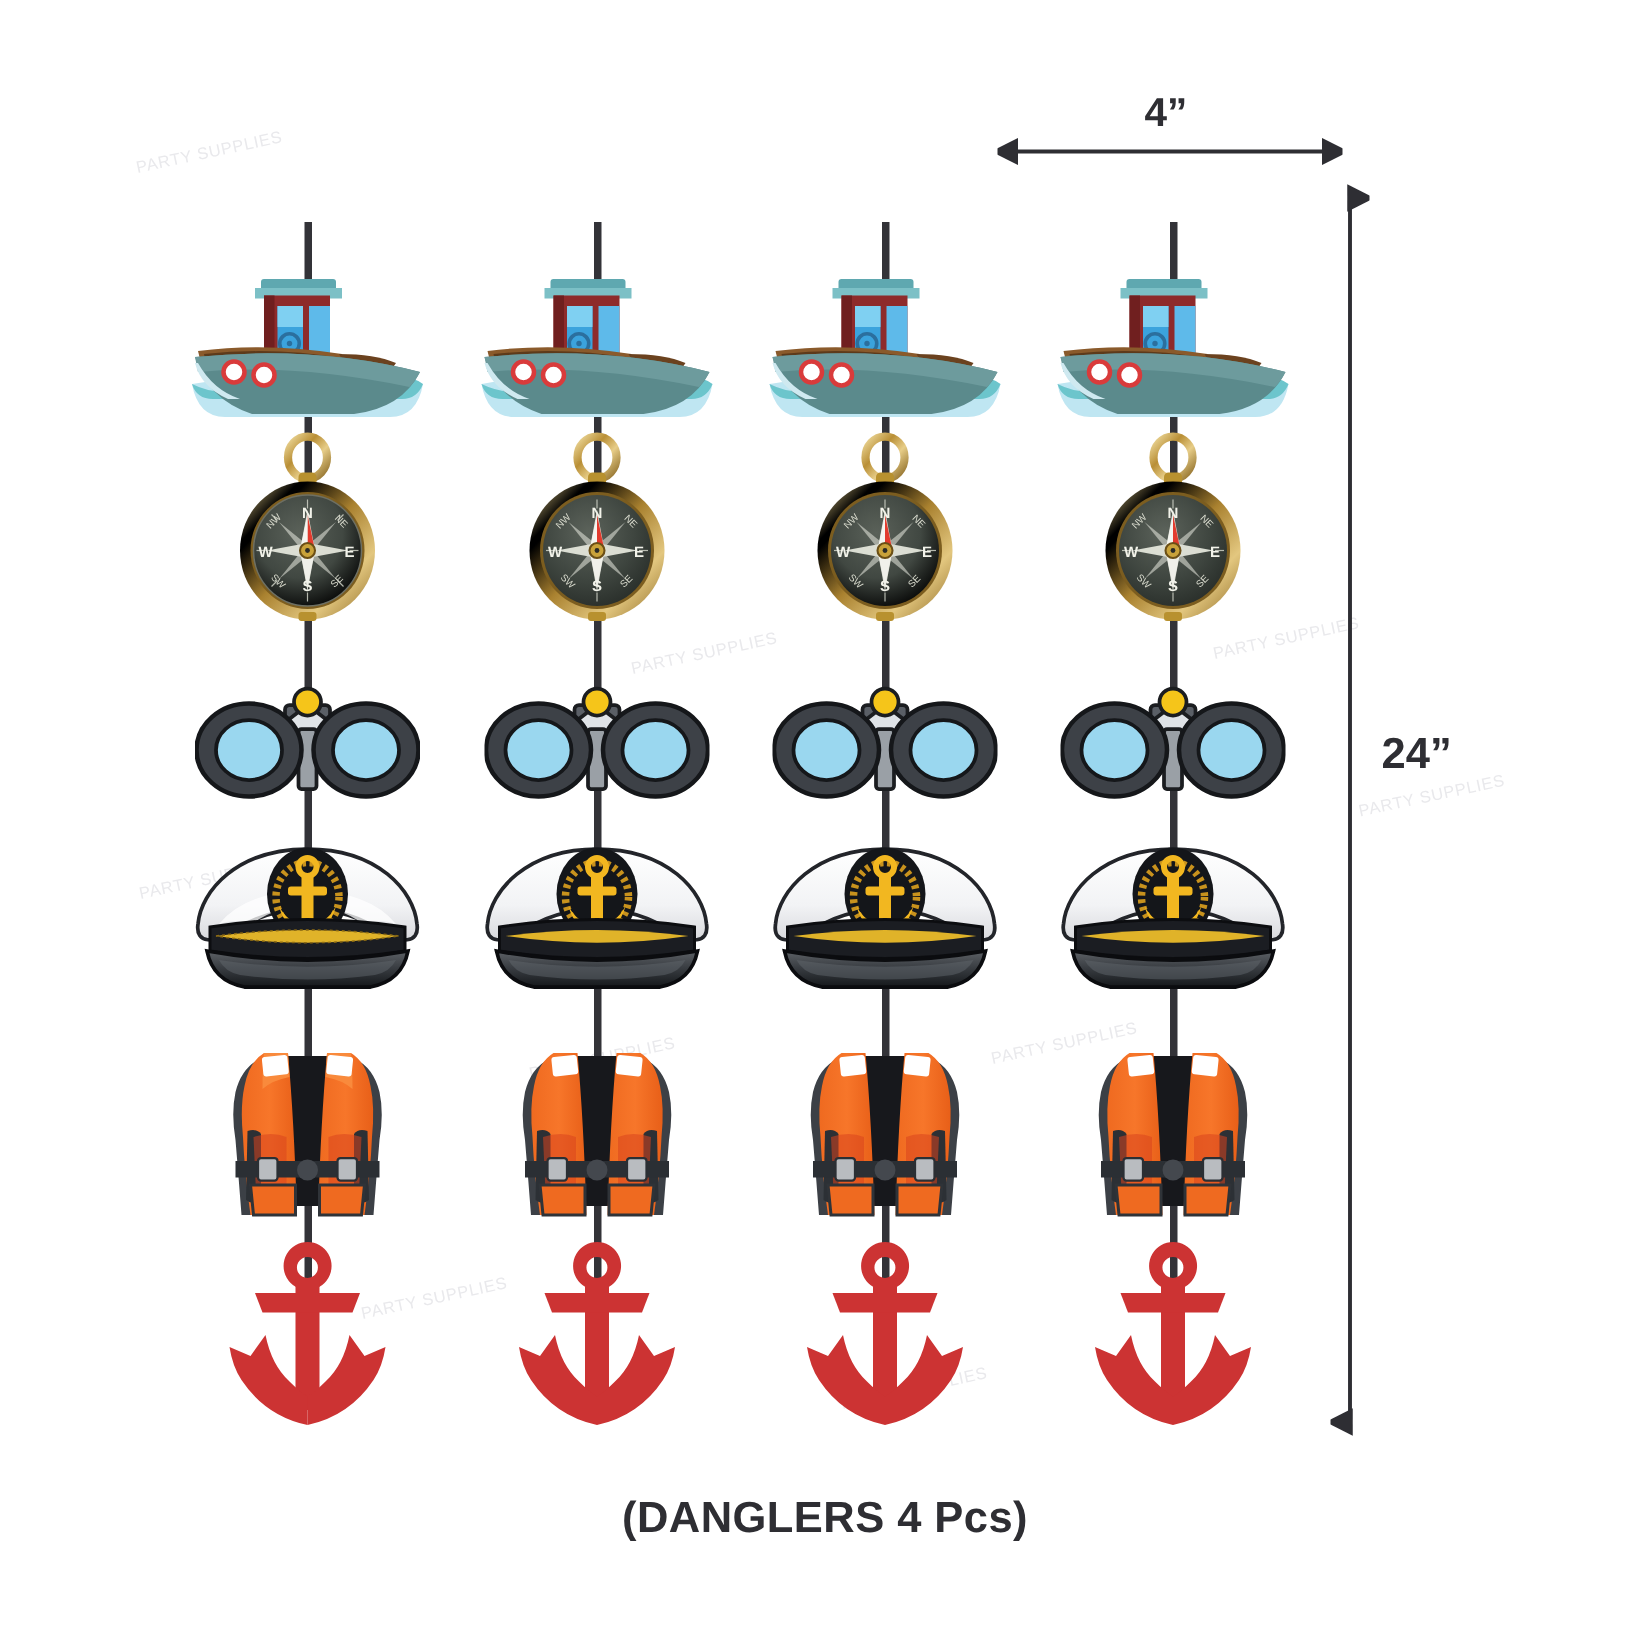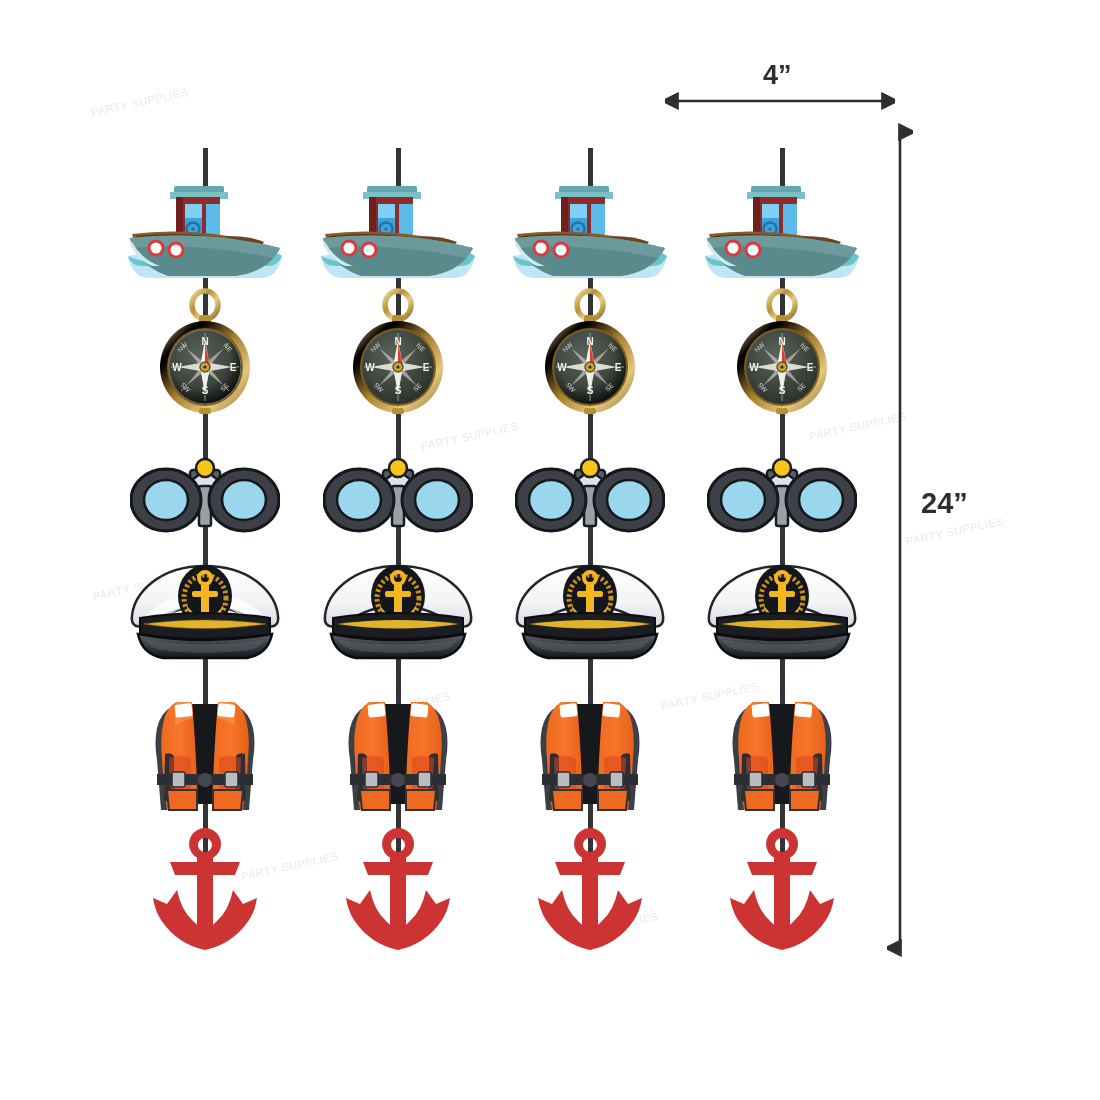--- a/index.html
+++ b/index.html
@@ -701,14 +701,15 @@
       <marker id="arrU" viewBox="0 0 10 10" refX="5" refY="9" markerWidth="7" markerHeight="7" orient="auto">
         <path d="M0 10 L5 0 L10 10 Z" fill="#2e2e33"></path>
       </marker>
       <marker id="arrD" viewBox="0 0 10 10" refX="5" refY="1" markerWidth="7" markerHeight="7" orient="auto">
         <path d="M0 0 L5 10 L10 0 Z" fill="#2e2e33"></path>
       </marker>
     </defs>
     <line x1="13" y1="12" x2="13" y2="828" stroke="#2e2e33" stroke-width="2.6" marker-start="url(#arrU)" marker-end="url(#arrD)"></line>
   </svg>
 
+  <div id="caption">(DANGLERS 4 Pcs)</div>
 
 </div>
 
 </body></html>

